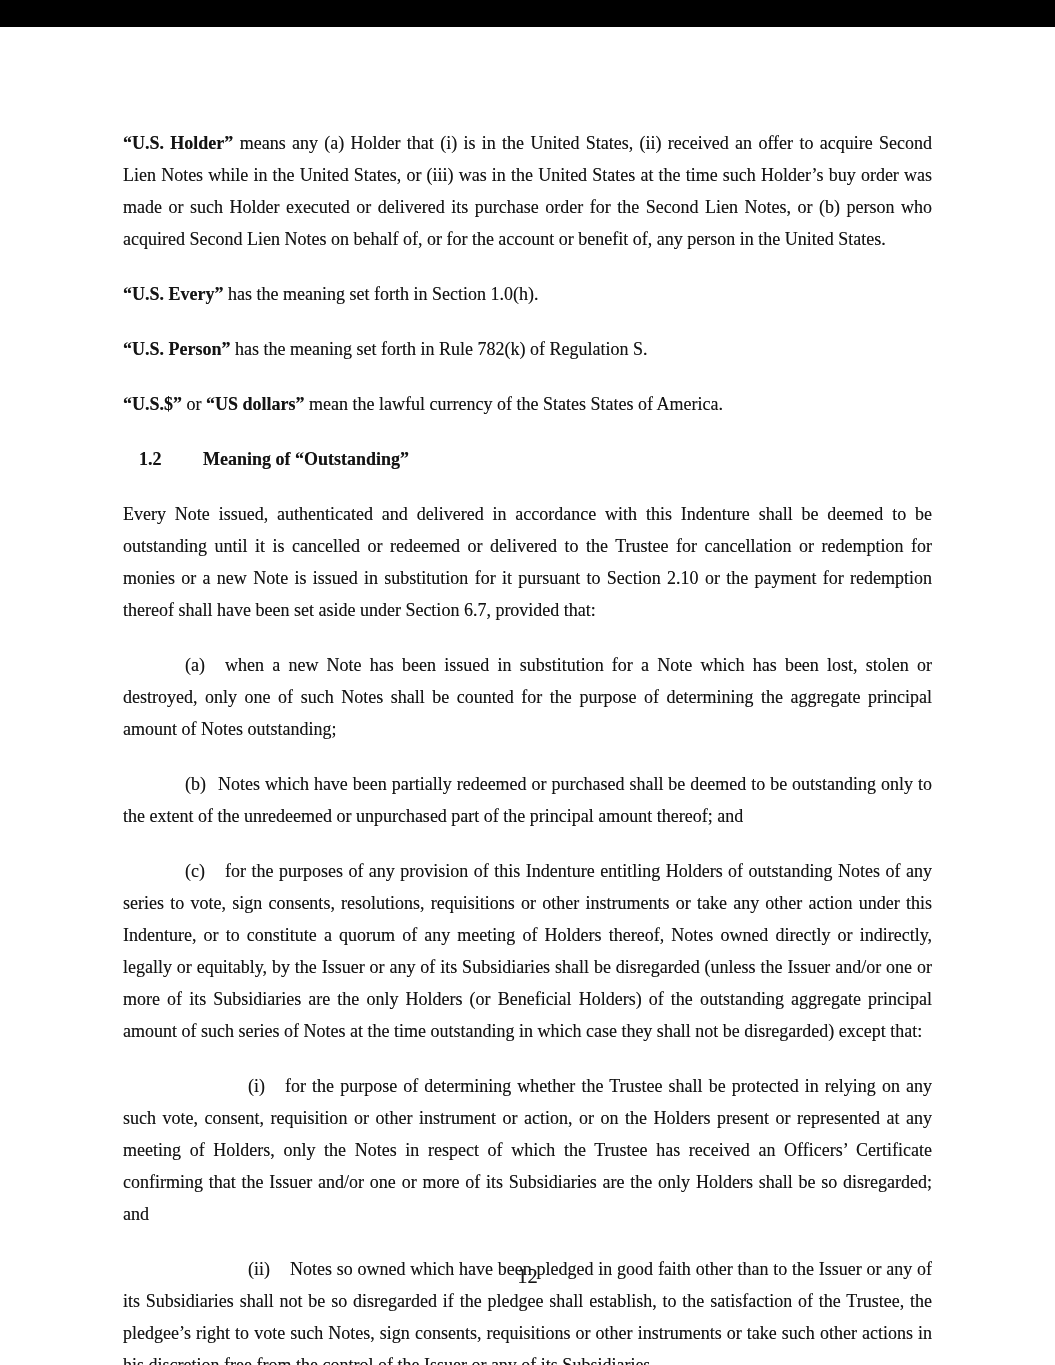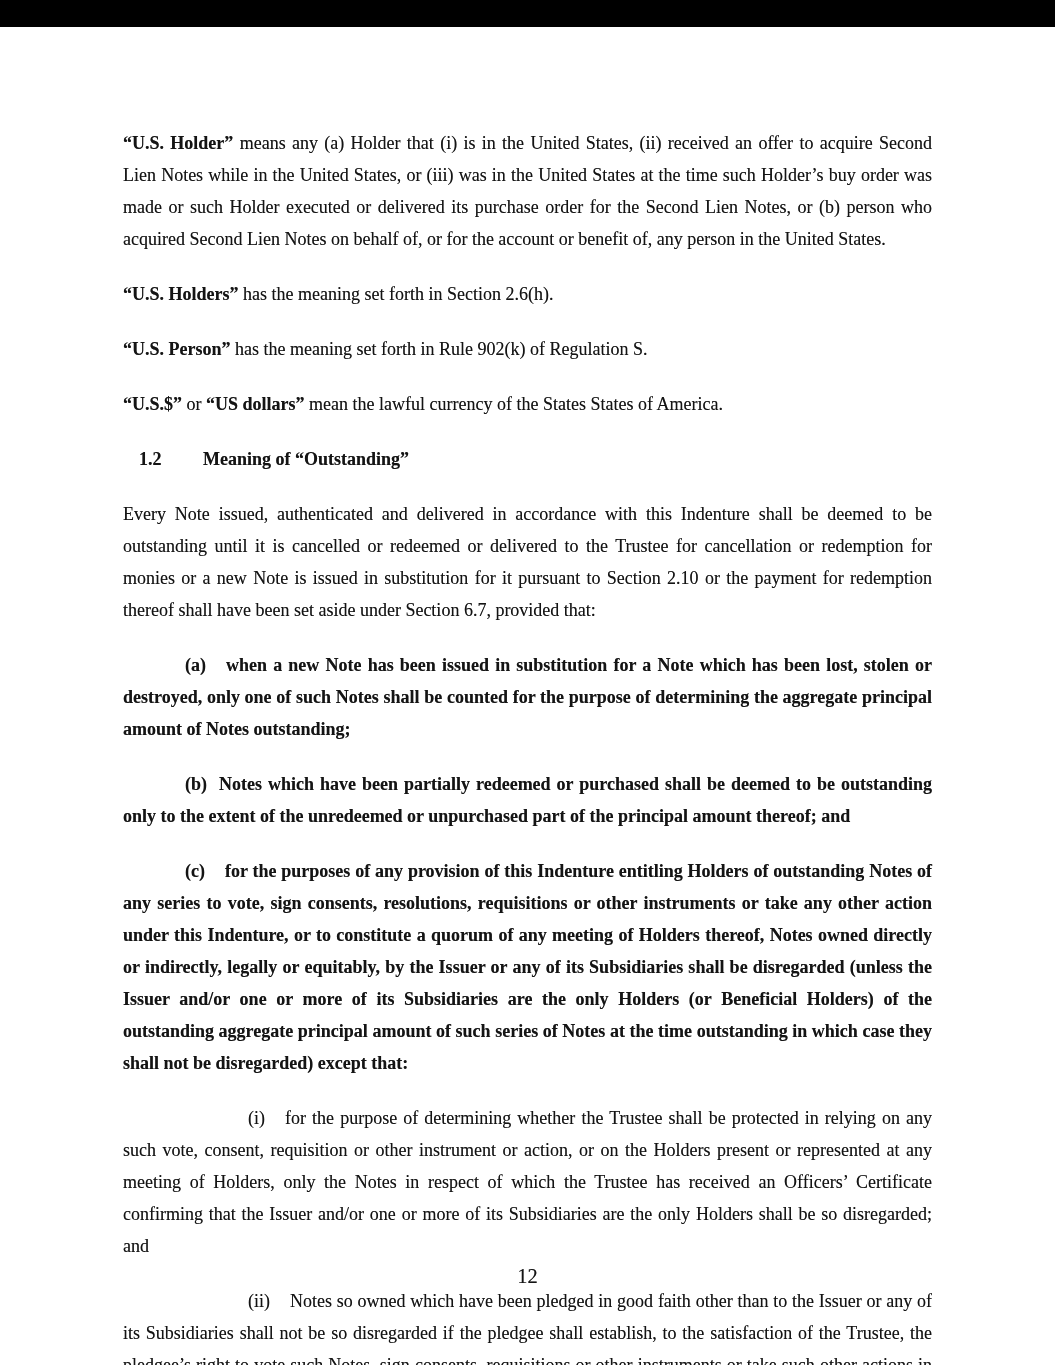--- a/index.html
+++ b/index.html
@@ -44,21 +44,20 @@
     font-weight: bold;
     text-align: left;
   }
   .secnum {
     display: inline-block;
     width: 64px;
     margin-left: 16px;
   }
   .item {
     text-indent: 62px;
-    font-weight: bold;
   }
   .subitem {
     text-indent: 125px;
   }
   .gap {
     display: inline-block;
     width: 20px;
   }
   .gap-sm {
     display: inline-block;
@@ -78,23 +77,23 @@
 </head>
 <body>
 
 <div class="page">
   <div class="scan-bar"></div>
 
   <div class="content">
 
     <p class="para"><span class="term">“U.S. Holder”</span><span> means any (a) Holder that (i) is in the United States, (ii) received an offer to acquire Second Lien Notes while in the United States, or (iii) was in the United States at the time such Holder’s buy order was made or such Holder executed or delivered its purchase order for the Second Lien Notes, or (b) person who acquired Second Lien Notes on behalf of, or for the account or benefit of, any person in the United States.</span></p>
 
-    <p class="para"><span class="term">“U.S. Holders”</span><span> has the meaning set forth in Section 2.6(h).</span></p>
+    <p class="para"><span class="term">“U.S. Every”</span><span> has the meaning set forth in Section 1.0(h).</span></p>
 
-    <p class="para"><span class="term">“U.S. Person”</span><span> has the meaning set forth in Rule 902(k) of Regulation S.</span></p>
+    <p class="para"><span class="term">“U.S. Person”</span><span> has the meaning set forth in Rule 782(k) of Regulation S.</span></p>
 
 
     <p class="para"><span class="term">“U.S.$”</span><span> or </span><span class="term">“US dollars”</span><span> mean the lawful currency of the States States of America.</span></p>
 
     <p class="para heading"><span class="secnum">1.2</span><span>Meaning of “Outstanding”</span></p>
 
     <p class="para">Every Note issued, authenticated and delivered in accordance with this Indenture shall be deemed to be outstanding until it is cancelled or redeemed or delivered to the Trustee for cancellation or redemption for monies or a new Note is issued in substitution for it pursuant to Section 2.10 or the payment for redemption thereof shall have been set aside under Section 6.7, provided that:</p>
 
     <p class="para item"><span>(a)</span><span class="gap"></span><span>when a new Note has been issued in substitution for a Note which has been lost, stolen or destroyed, only one of such Notes shall be counted for the purpose of determining the aggregate principal amount of Notes outstanding;</span></p>
 

